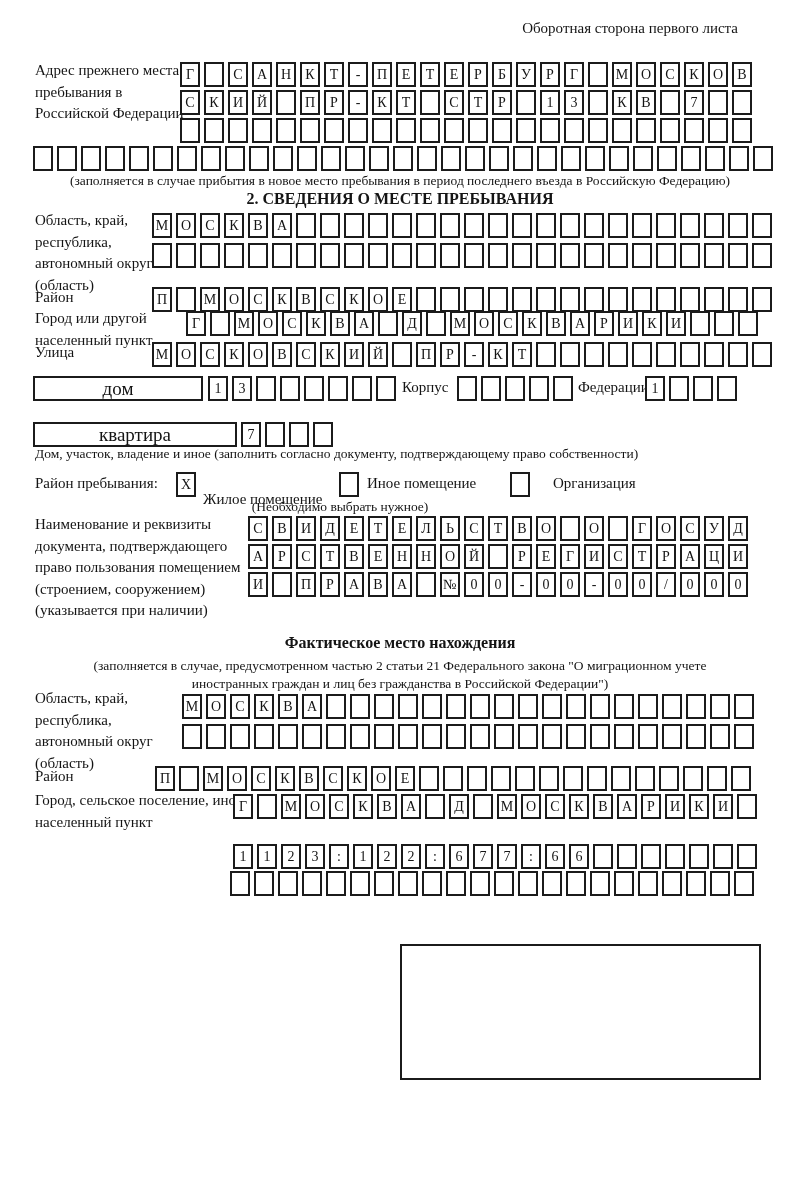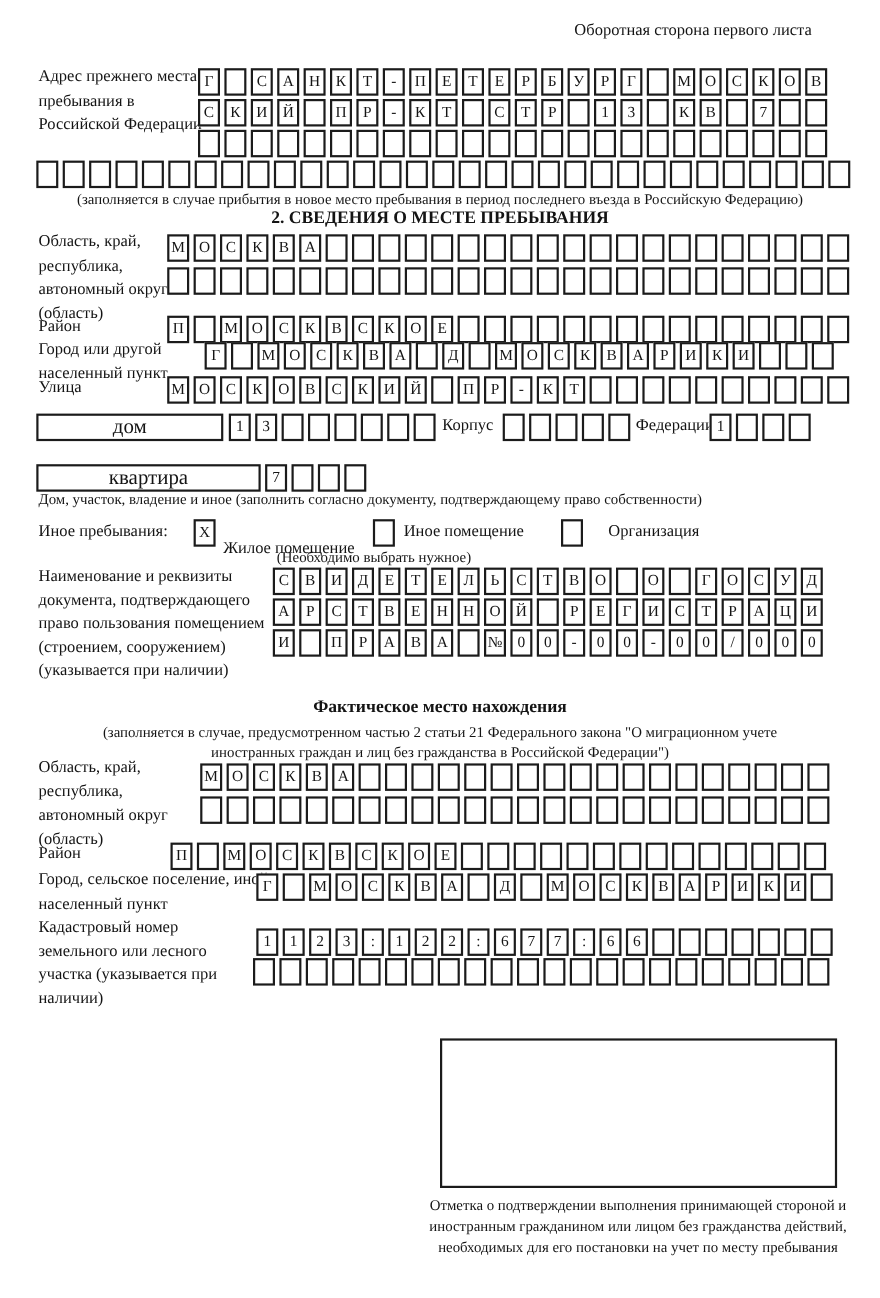--- a/index.html
+++ b/index.html
@@ -323,21 +323,21 @@
   <div class="note" style="left:35px; top:403px; width:740px;margin-top:42px;">Дом, участок, владение и иное (заполнить согласно документу, подтверждающему право собственности)</div>
 
   <div class="bigbox" style="left:33px; top:422px; width:200px;">квартира</div>
   <div class="boxrow" style="left:241px; top:422px;">
       <span class="cbox">7</span>
       <span class="cbox"></span>
       <span class="cbox"></span>
       <span class="cbox"></span>
     </div>
 
-  <div class="lbl" style="left:35px; top:473px;">Иное пребывания:</div>
+  <div class="lbl" style="left:35px; top:473px;">Район пребывания:</div>
   <div class="boxrow" style="left:176px; top:472px;">
       <span class="cbox">X</span>
     </div>
   <div class="lbl" style="left:203px; top:489px;text-align:right;">Жилое помещение</div>
   <div class="boxrow" style="left:339px; top:472px;">
       <span class="cbox"></span>
     </div>
   <div class="lbl" style="left:367px; top:473px;">Иное помещение</div>
   <div class="boxrow" style="left:510px; top:472px;">
       <span class="cbox"></span>
@@ -521,21 +521,20 @@
       <span class="cbox">К</span>
       <span class="cbox">В</span>
       <span class="cbox">А</span>
       <span class="cbox">Р</span>
       <span class="cbox">И</span>
       <span class="cbox">К</span>
       <span class="cbox">И</span>
       <span class="cbox"></span>
     </div>
 
-  <div class="lbl" style="left:35px; top:833px; width:185px;">Кадастровый номер земельного или лесного участка (указывается при наличии)</div>
   <div class="boxrow" style="left:233px; top:844px;">
       <span class="cbox">1</span>
       <span class="cbox">1</span>
       <span class="cbox">2</span>
       <span class="cbox">3</span>
       <span class="cbox">:</span>
       <span class="cbox">1</span>
       <span class="cbox">2</span>
       <span class="cbox">2</span>
       <span class="cbox">:</span>
@@ -572,15 +571,14 @@
       <span class="cbox"></span>
       <span class="cbox"></span>
       <span class="cbox"></span>
       <span class="cbox"></span>
       <span class="cbox"></span>
       <span class="cbox"></span>
       <span class="cbox"></span>
     </div>
 
   <div class="stamp" style="left:400px; top:944px; width:357px; height:132px;"></div>
-  <div class="note center" style="left:385px; top:1086px; width:390px; font-size:13.5px; line-height:19px;">Отметка о подтверждении выполнения принимающей стороной и иностранным гражданином или лицом без гражданства действий, необходимых для его постановки на учет по месту пребывания</div>
 
 </div>
 
 </body></html>

